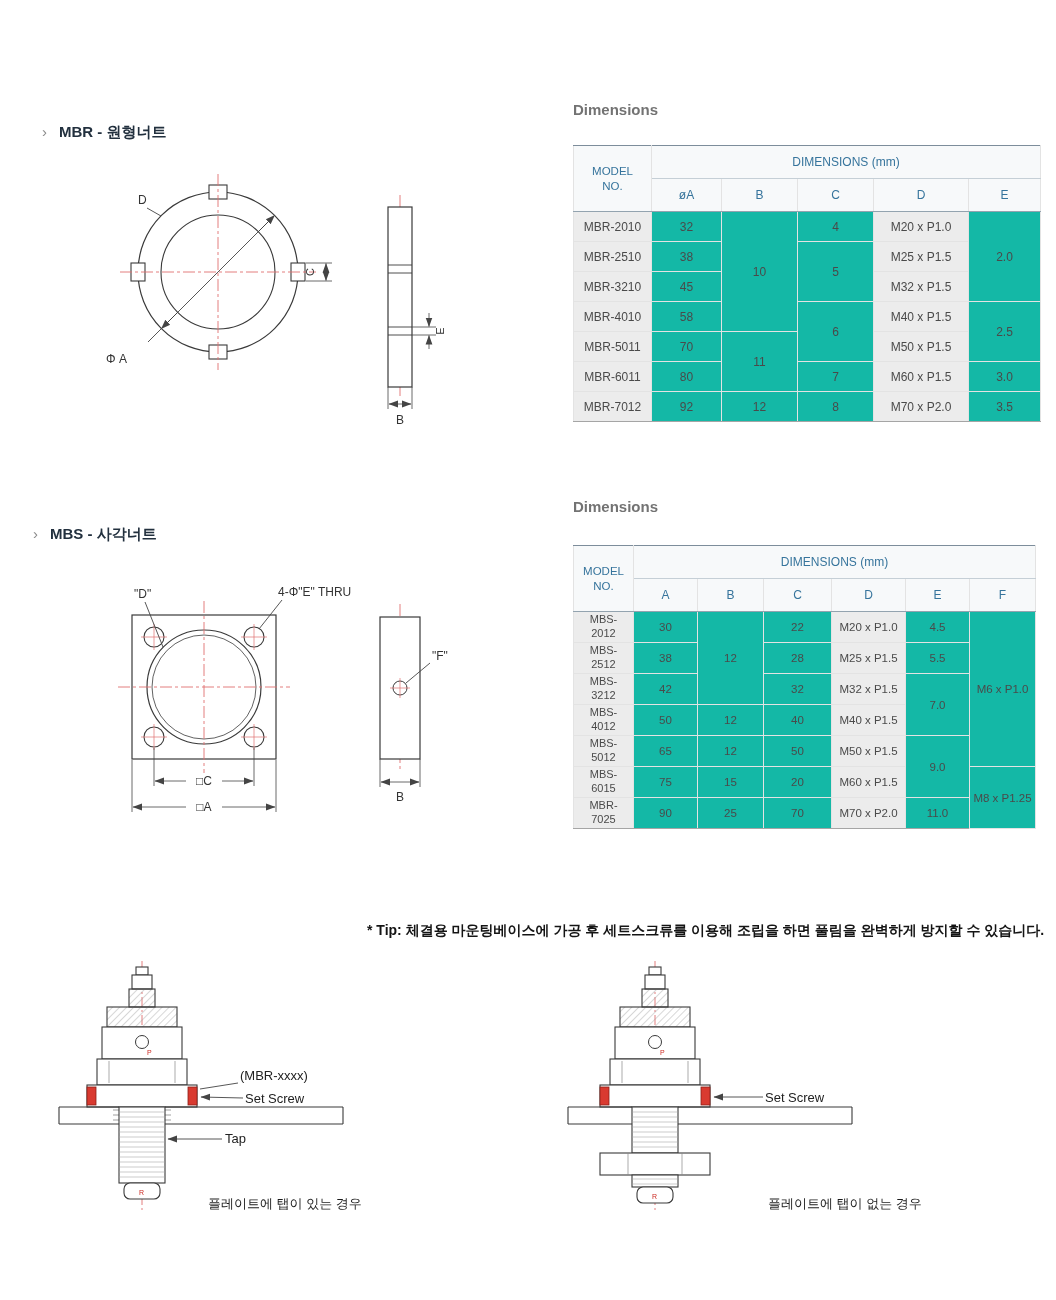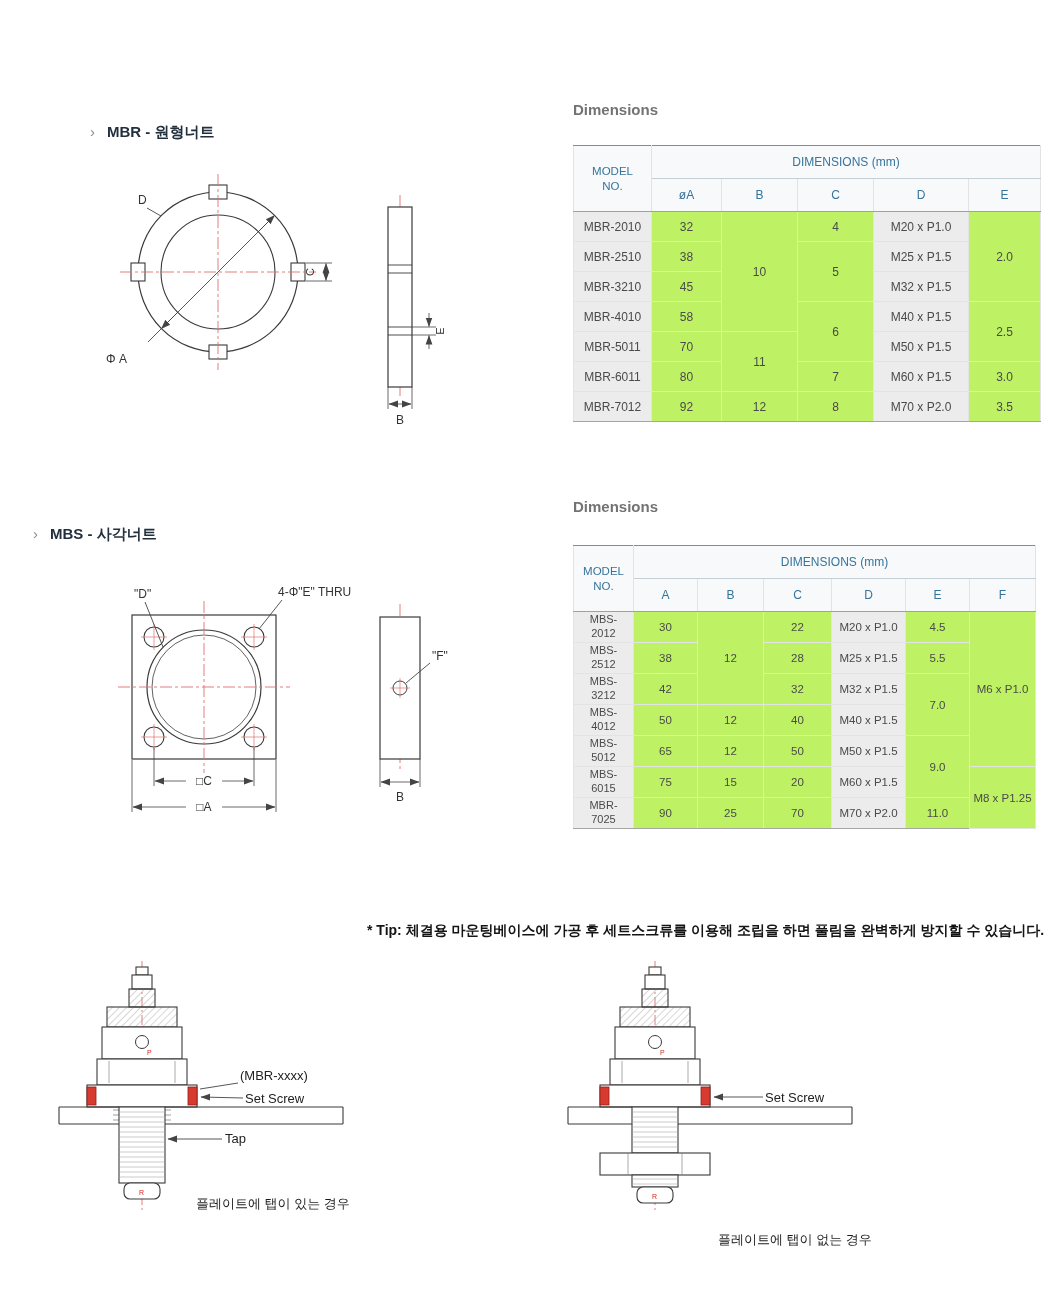--- a/index.html
+++ b/index.html
@@ -9,21 +9,21 @@
   .abs { position:absolute; }
 
   .page-title { font-size:21px; font-weight:bold; color:#2b3950; letter-spacing:0.2px; }
   .page-subtitle { font-size:13px; color:#4a4a4a; margin-left:9px; }
 
   .sec-heading { font-size:15px; font-weight:bold; color:#22303e; }
   .sec-heading .chev { color:#8b8b8b; font-weight:normal; margin-right:12px; }
 
   .dims-label { font-size:15px; font-weight:bold; color:#737373; }
 
-  table.dims { border-collapse:collapse; table-layout:fixed; background:#bef264; }
+  table.dims { border-collapse:collapse; table-layout:fixed; background:#14b8a6; }
   table.dims th { font-weight:normal; color:#36749c; background:#f7f9fa; border:1px solid #e3e3e3; }
   table.dims th.group-h { font-size:12px; height:33px; border-top:1px solid #7d8d9b; border-bottom:1px solid #c5cfd6; }
   table.dims th.model-h { font-size:11.5px; line-height:1.3; padding:0 14px; border-top:1px solid #7d8d9b; border-bottom:1px solid #93a3af; }
   table.dims th.col-h { font-size:12px; height:33px; border-bottom:1px solid #93a3af; }
   table.dims td { font-size:12px; color:#4a4a4a; text-align:center; vertical-align:middle; height:30px; border:1px solid #e3e3e3; padding:0 3px; }
   table.dims tbody tr:last-child td { border-bottom:1px solid #a5a5a5; }
   table.dims td.shade { background:#ececec; }
   table.dims th { text-align:center; vertical-align:middle; }
 
   table.dims.small td { font-size:11.5px; height:31px; }
@@ -32,21 +32,21 @@
 
   .tip-text { font-size:14px; font-weight:600; color:#141414; white-space:nowrap; }
   .caption { font-size:13px; color:#1a1a1a; white-space:nowrap; }
 </style>
 </head>
 <body>
 
 <div class="page">
 
 
-  <div class="abs sec-heading" style="left:42px; top:123px;margin-left:48px;">
+  <div class="abs sec-heading" style="left:42px; top:123px;">
     <span class="chev">›</span><span>MBR - 원형너트</span>
   </div>
 
   <div class="abs dims-label" style="left:573px; top:101px;">Dimensions</div>
 
   <svg class="abs" style="left:60px; top:162px;" width="470" height="290" viewBox="0 0 470 290">
     <defs>
       <marker id="aM" viewBox="0 0 10 10" refX="9" refY="5" markerWidth="10" markerHeight="10" orient="auto-start-reverse" markerUnits="userSpaceOnUse">
         <path d="M0,1.6 L9.5,5 L0,8.4 Z" fill="#444"></path>
       </marker>
@@ -462,16 +462,16 @@
     <g stroke="#b5b5b5" stroke-width="0.7">
       <line x1="72.5" y1="221" x2="117.5" y2="221"></line>
         <line x1="72.5" y1="226" x2="117.5" y2="226"></line>
     </g>
     <rect x="77" y="229" width="36" height="16" rx="6" fill="#ffffff" stroke="#3a3a3a" stroke-width="1.1"></rect>
     <text x="92" y="241" font-size="7" fill="#cc2a22">R</text>
     <text x="205" y="144" font-size="13" fill="#222">Set Screw</text>
     <line x1="203" y1="139" x2="154" y2="139" stroke="#444" stroke-width="0.9" marker-end="url(#aR)"></line>
   </svg>
 
-  <div class="abs caption" style="left:196px; top:1195px;">플레이트에 탭이 있는 경우</div>
-  <div class="abs caption" style="left:718px; top:1195px;margin-top:36px;">플레이트에 탭이 없는 경우</div>
+  <div class="abs caption" style="left:208px; top:1195px;">플레이트에 탭이 있는 경우</div>
+  <div class="abs caption" style="left:768px; top:1195px;">플레이트에 탭이 없는 경우</div>
 
 </div>
 
 </body></html>

